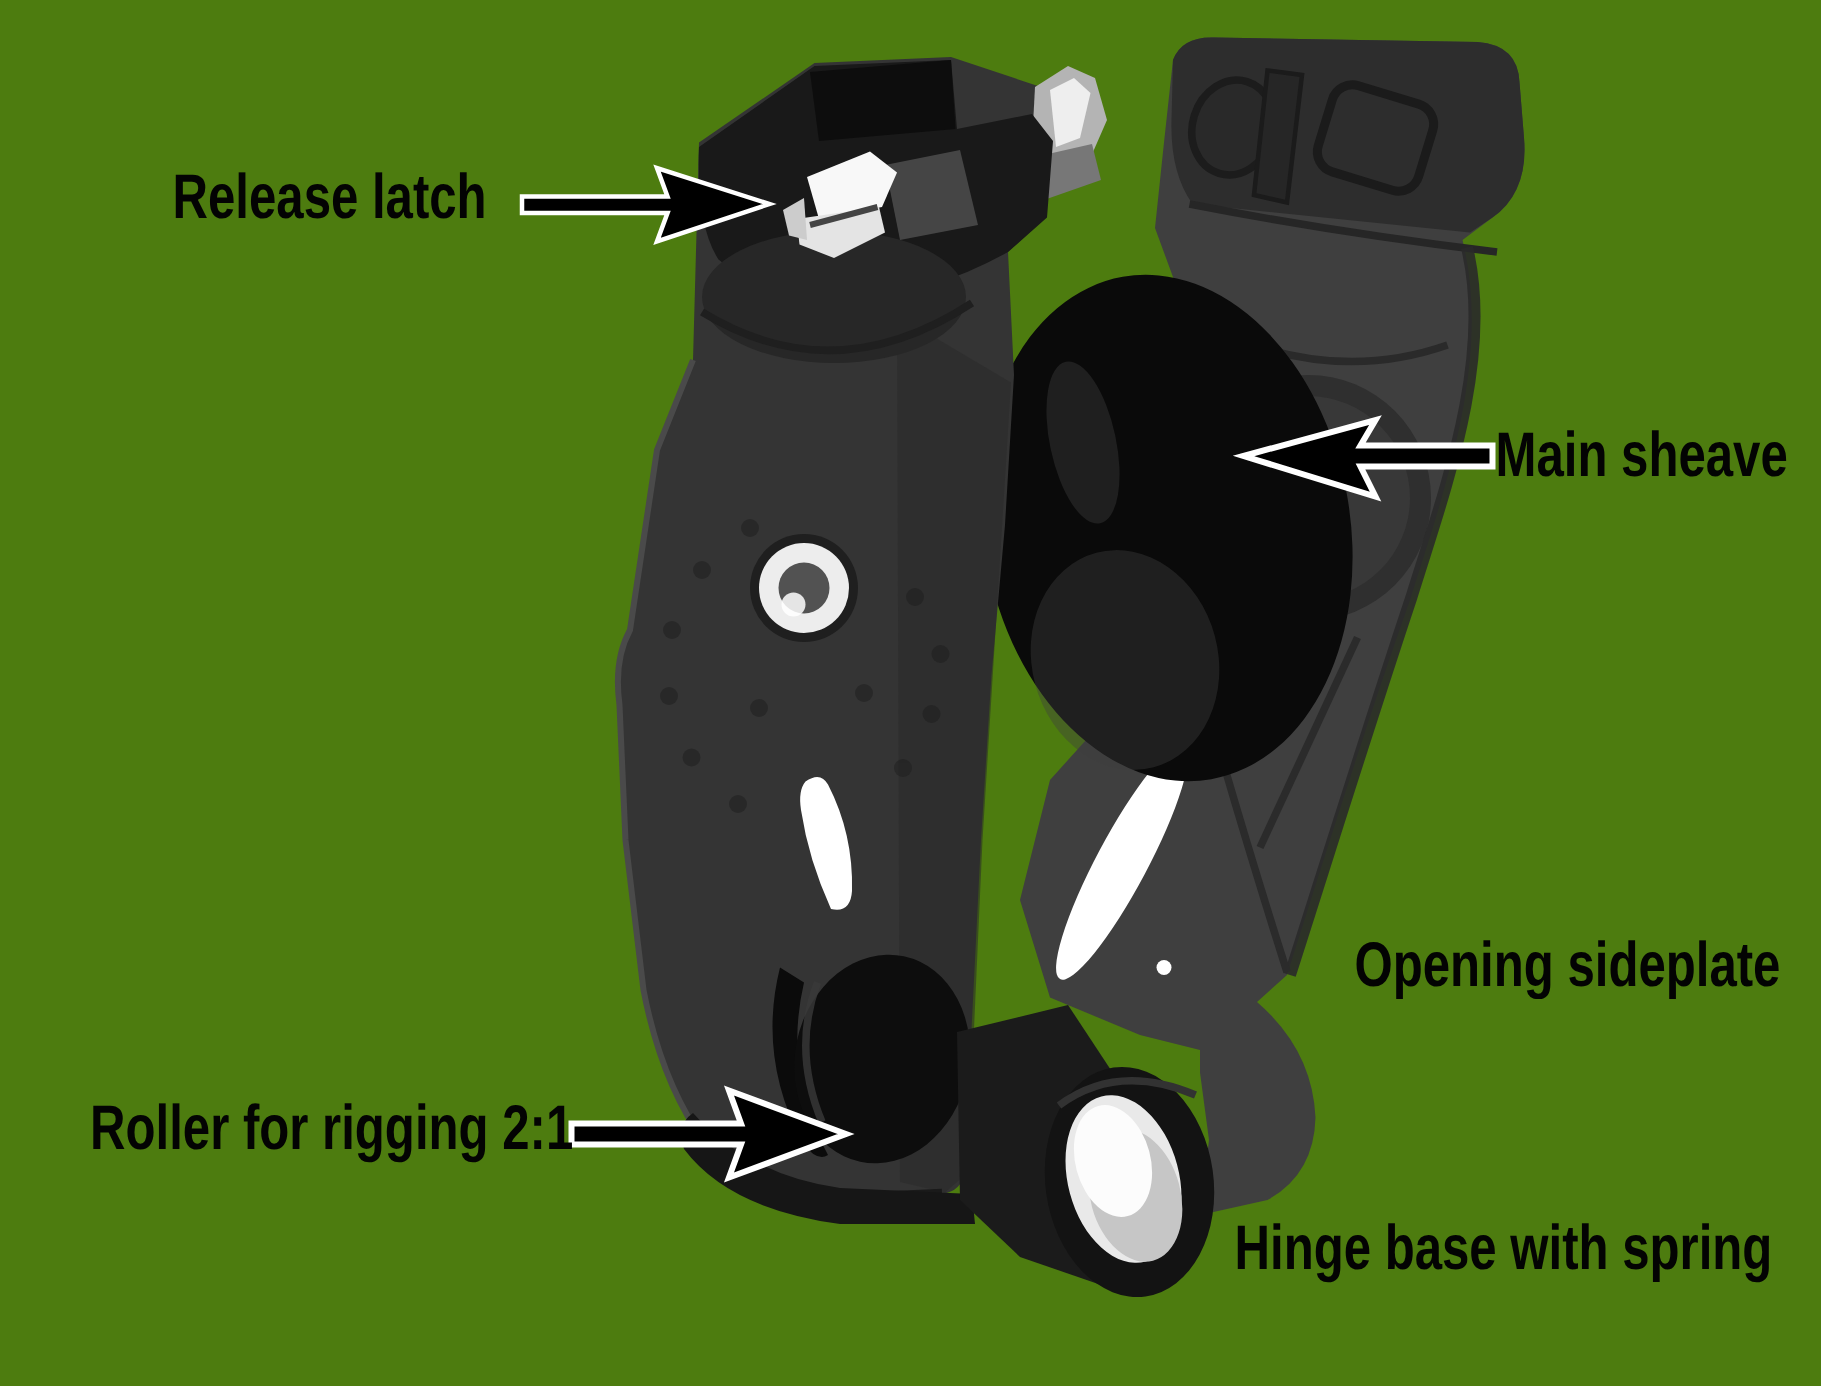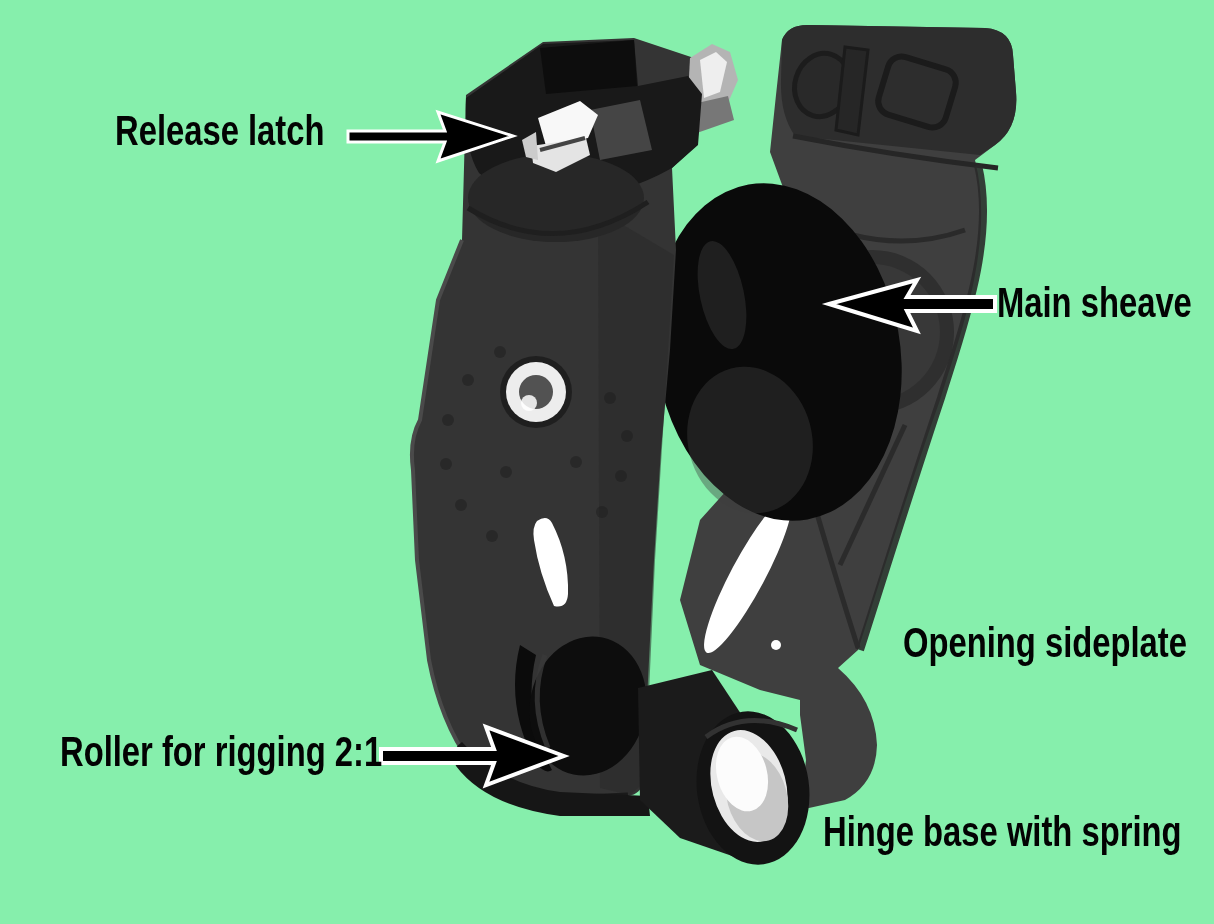--- a/index.html
+++ b/index.html
@@ -1,19 +1,19 @@
 <!DOCTYPE html>
 <html><head>
 <meta charset="utf-8">
 <style>
   html,body{margin:0;padding:0;background:#ffffff;}
   .stage{
     position:relative;
     width:1214px;height:924px;
-    background:#86efac;
+    background:#4d7c0f;
     overflow:hidden;
     font-family:"Liberation Sans", sans-serif;
   }
   .stage svg{position:absolute;left:0;top:0;}
   .label{
     position:absolute;
     font-weight:bold;
     font-size:42px;
     line-height:1.05;
     color:#030303;

